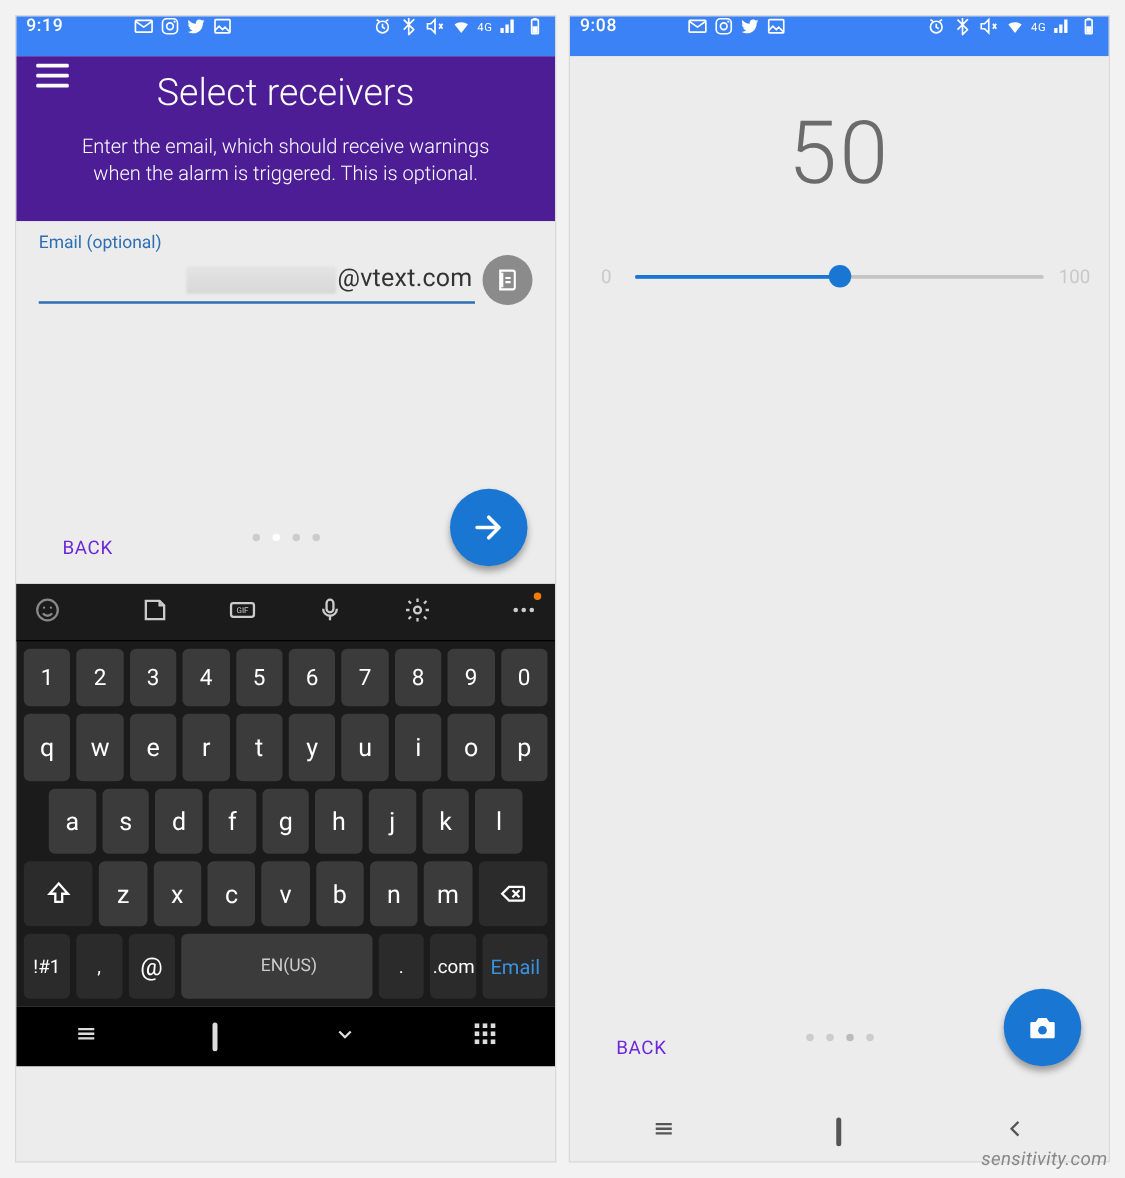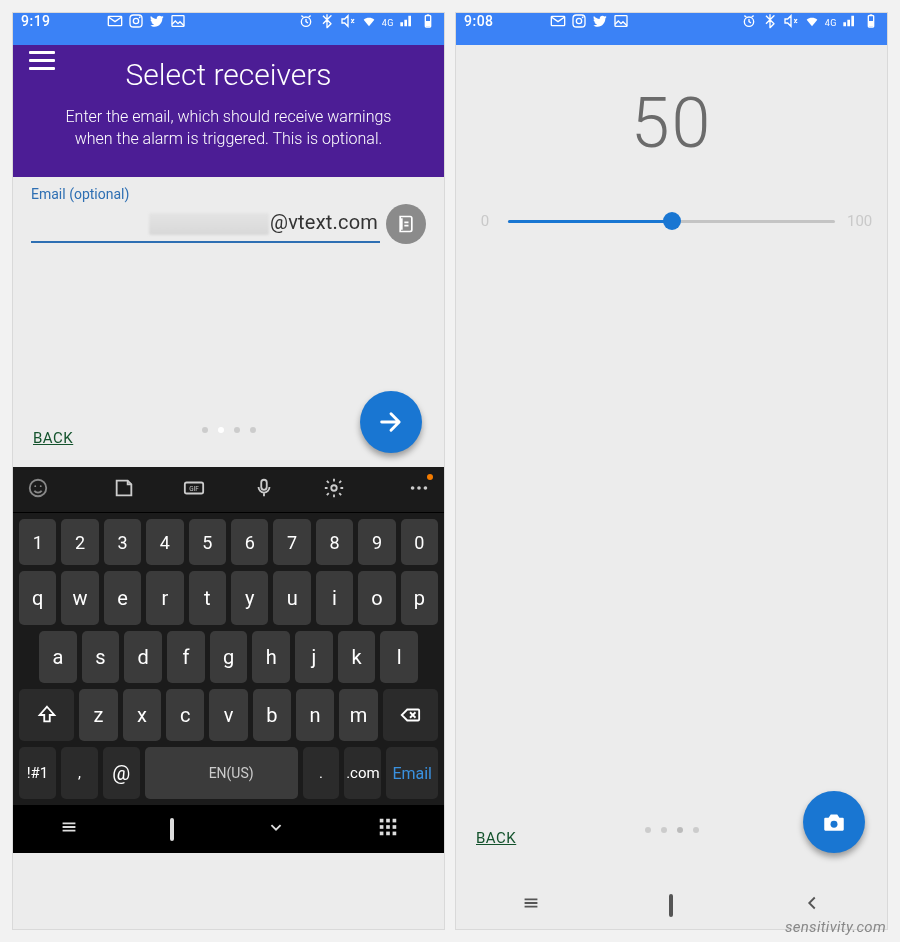--- a/index.html
+++ b/index.html
@@ -21,21 +21,21 @@
   
   .body{flex:1;background:#ececec;position:relative;padding:9px 18px;}
   .field-label{color:#2e6fb3;font-size:14px;margin-bottom:2px;}
   .field-wrap{display:flex;align-items:center;gap:6px;text-align:right;}
   .email-input{flex:1;border:0;border-bottom:2px solid #2e6fb3;background:transparent;font-size:20px;padding:4px 2px 6px;color:#333;outline:none;letter-spacing:.2px;}
   .redact{display:inline-block;width:120px;height:22px;background:linear-gradient(#e4e4e4,#d8d8d8);filter:blur(1px);border-radius:2px;margin-right:1px;vertical-align:middle;}
   .contact-btn{width:40px;height:40px;border-radius:50%;background:#8b8b8b;display:flex;align-items:center;justify-content:center;}
   .contact-btn svg{width:20px;height:20px;fill:#fff;}
   .fab{position:absolute;right:22px;bottom:14px;width:62px;height:62px;border-radius:50%;background:#1976d2;display:flex;align-items:center;justify-content:center;box-shadow:0 4px 6px rgba(0,0,0,.35);}
   .fab svg{width:28px;height:28px;fill:#fff;}
-  .back{position:absolute;left:20px;bottom:20px;color:#14532d;font-size:15px;letter-spacing:.5px;text-decoration:underline;}
+  .back{position:absolute;left:37px;bottom:20px;color:#6d28d9;font-size:15px;letter-spacing:.5px;}
   .dots{position:absolute;left:50%;transform:translateX(-50%);bottom:34px;display:flex;gap:10px;}
   .dots span{width:6px;height:6px;border-radius:50%;background:#ccc;}
   .dots span.active{background:#fff;}
   
   .phone.left .body{flex:0 0 290px;}
   
   .kbwrap{background:#1b1b1b;color:#fff;}
   .kb-toolbar{height:46px;background:#1b1b1b;display:flex;align-items:center;justify-content:space-between;padding:0 14px;border-bottom:1px solid #000;}
   .kb-toolbar .tb-mid{display:flex;gap:48px;align-items:center;}
   .kb-toolbar svg{width:22px;height:22px;fill:#ccc;}

